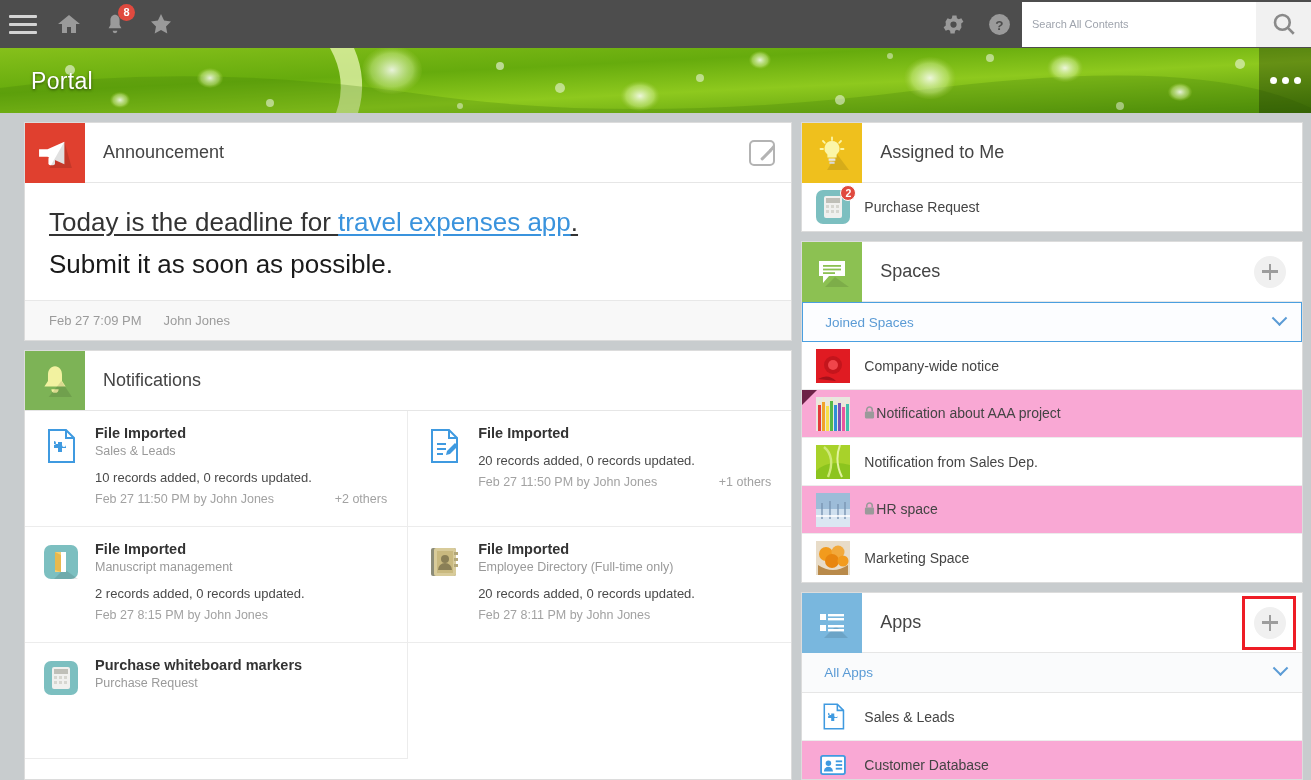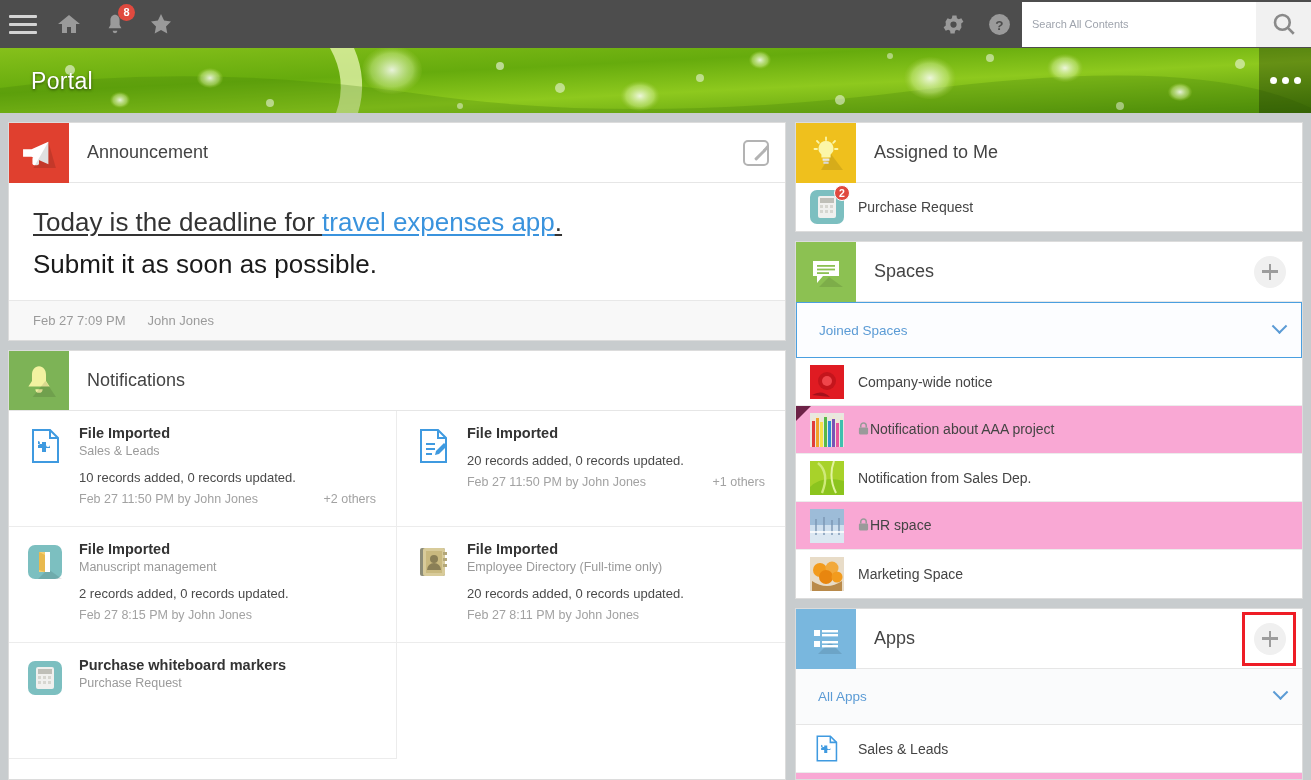--- a/index.html
+++ b/index.html
@@ -64,21 +64,21 @@
     background: rgba(0,0,0,.28); cursor: pointer;
   }
   .banner-more i {
     width: 7px; height: 7px; border-radius: 50%; background: #fff; margin: 0 2.5px;
     display: block;
   }
 
   
   .content {
     position: absolute; top: 113px; left: 0; width: 1311px; height: 667px;
-    display: flex; gap: 9px; padding: 9px 8px 0 8px; border-radius: 15px;
+    display: flex; gap: 9px; padding: 9px 8px 0 24px; border-radius: 15px;
   }
   .col-left { width: 781px; display: flex; flex-direction: column; gap: 9px; }
   .col-right { width: 510px; display: flex; flex-direction: column; gap: 9px; }
 
   .card { background: #fff; border: 1px solid #dcdcdc; }
   .card-head {
     display: flex; align-items: center; height: 60px; background: #fff;
     border-bottom: 1px solid #e6e6e6; position: relative;
   }
   .head-icon {
@@ -164,21 +164,21 @@
     content:""; position: absolute; background: #9d9d9d;
   }
   .plus-btn:before { width: 16px; height: 2.5px; }
   .plus-btn:after { width: 2.5px; height: 16px; }
   .highlight-box {
     position: absolute; right: 6px; top: 50%; transform: translateY(-50%);
     width: 54px; height: 54px; border: 3px solid #ee1c25; pointer-events: none;
   }
   .dd-bar {
     display: flex; align-items: center; justify-content: space-between;
-    height: 56px; padding: 0 16px 0 22px; font-size: 13.5px; color: #5b9bd5;
+    height: 40px; padding: 0 16px 0 22px; font-size: 13.5px; color: #5b9bd5;
     background: #fafbfc; border-bottom: 1px solid #e6e6e6; cursor: pointer;
   }
   .dd-bar.focused { border: 1px solid #4a9fe0; background: #fcfdff; }
   .lock { display: inline-block; vertical-align: -1px; margin-right: 1px; }
   .corner-flag {
     position: absolute; left: 0; top: 0; width: 0; height: 0;
     border-left: 15px solid #6d2247; border-bottom: 15px solid transparent;
   }
   .badge-sm {
     position: absolute; top: -5px; right: -6px; background: #e04a3f; color: #fff;

